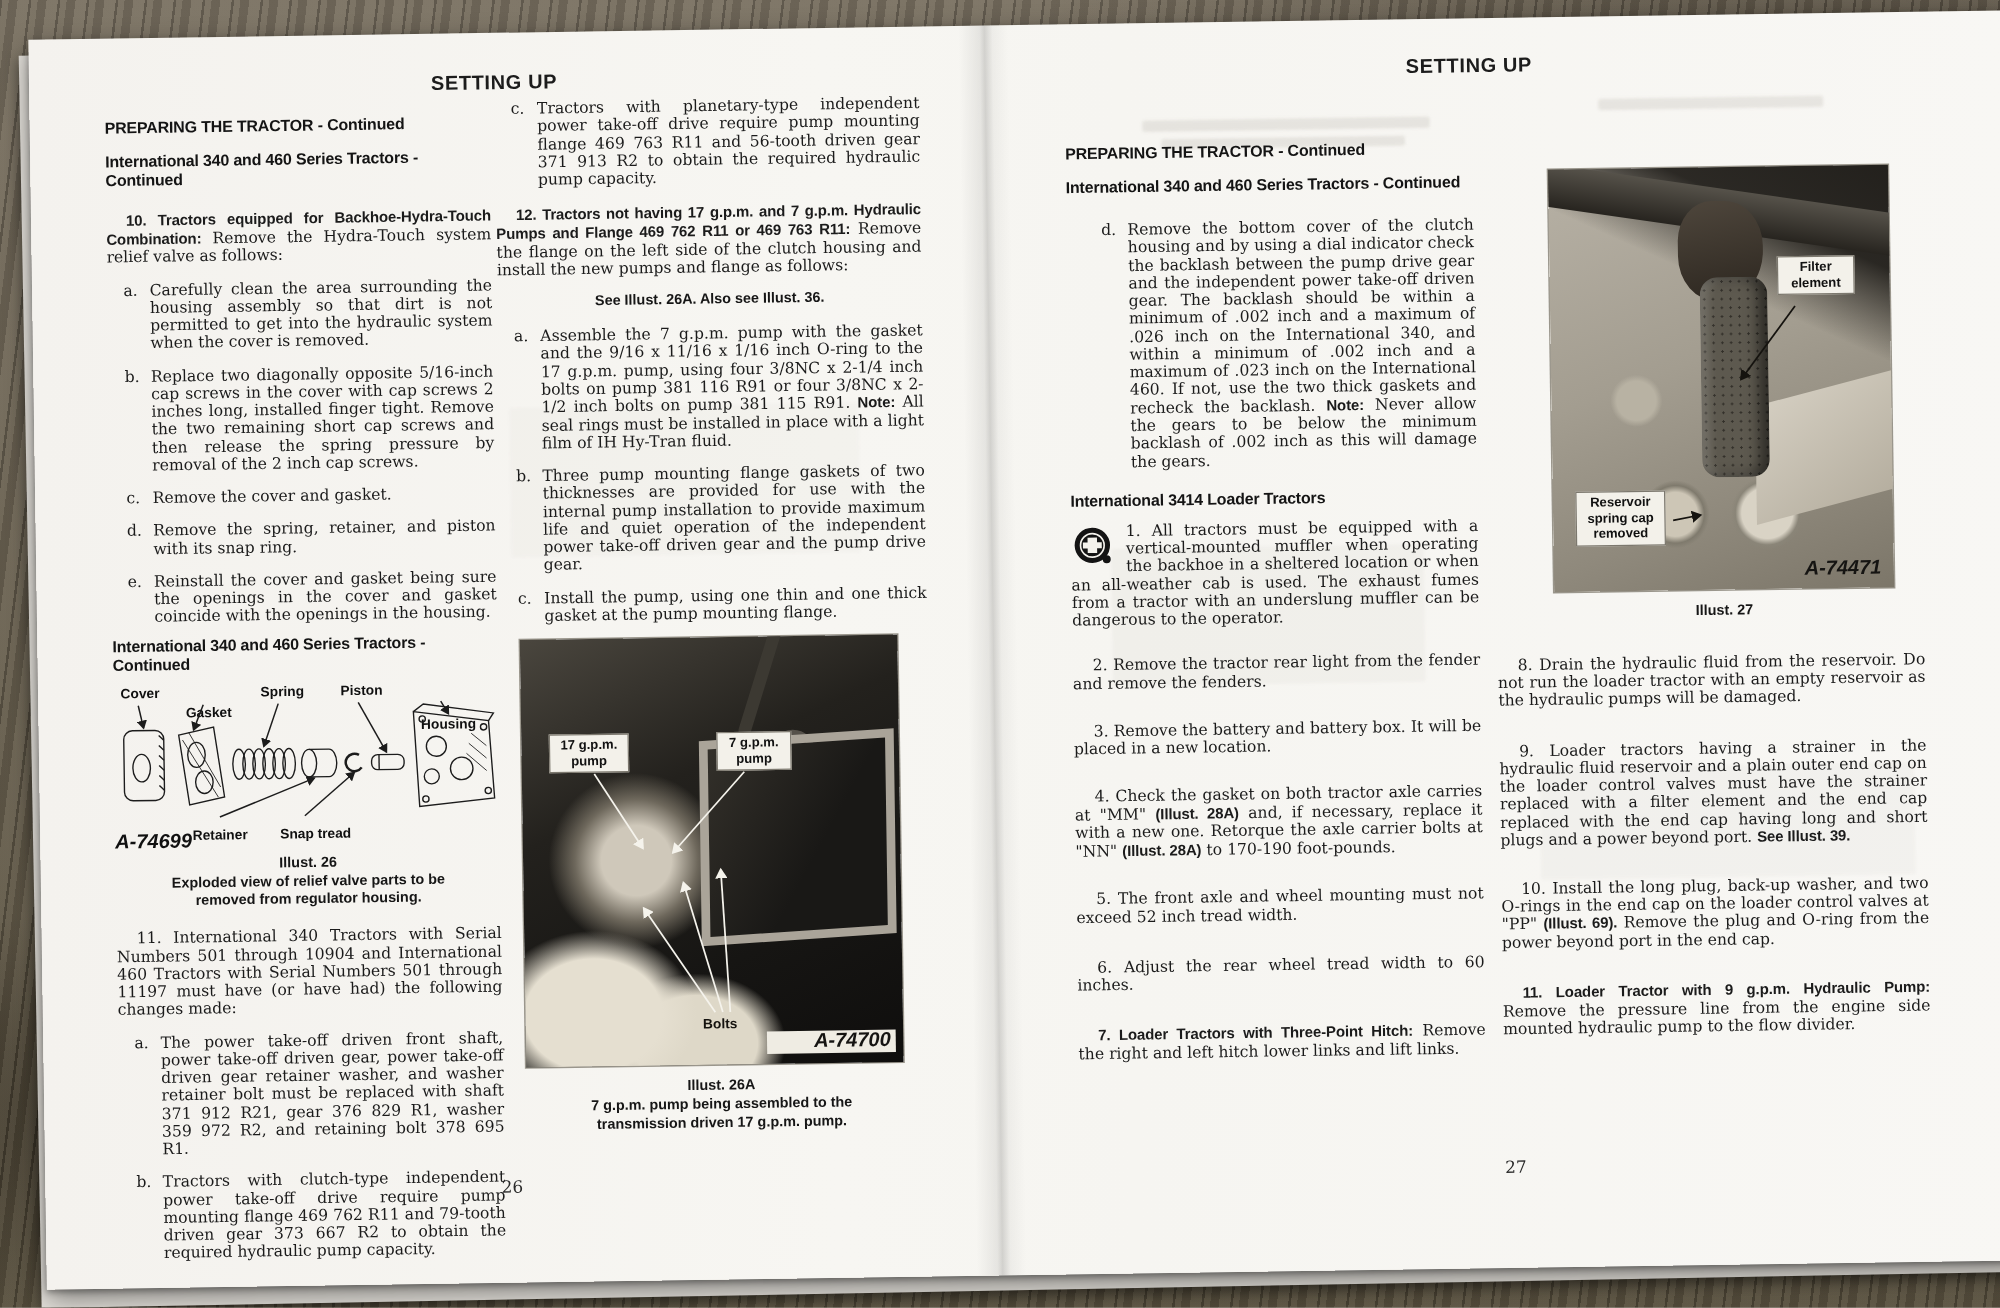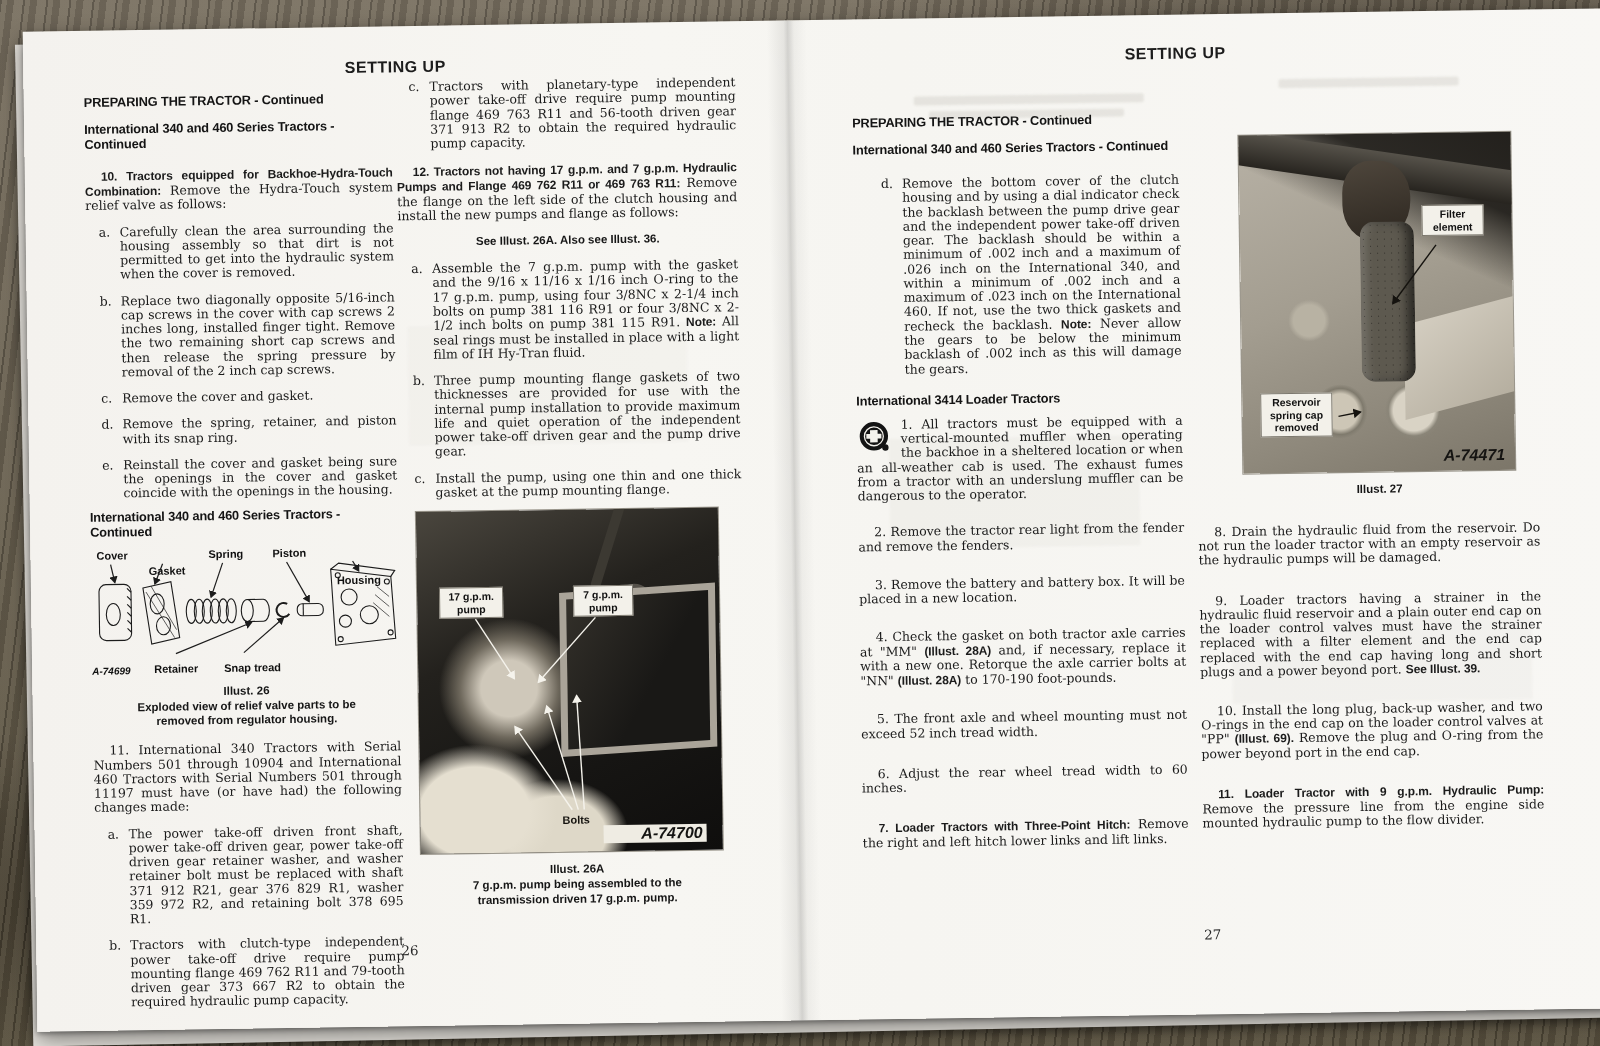--- a/index.html
+++ b/index.html
@@ -177,21 +177,21 @@
         <g stroke="#1c1c1c" stroke-width="1.2">
           <line x1="20" y1="2" x2="24" y2="20" marker-end="url(#ah)"></line>
           <line x1="72" y1="2" x2="64" y2="22" marker-end="url(#ah)"></line>
           <line x1="132" y1="2" x2="120" y2="36" marker-end="url(#ah)"></line>
           <line x1="196" y1="2" x2="218" y2="42" marker-end="url(#ah)"></line>
           <line x1="262" y1="2" x2="268" y2="12" marker-end="url(#ah)"></line>
           <line x1="84" y1="92" x2="160" y2="62" marker-end="url(#ah)"></line>
           <line x1="152" y1="92" x2="192" y2="58" marker-end="url(#ah)"></line>
         </g>
       </svg>
-      <span class="dlabel" style="left:0;top:116px;font-style:italic;font-size:10px;">A-74699</span>
+      <span class="dlabel" style="left:0;top:116px;font-style:italic;font-size:16px;">A-74699</span>
       <span class="dlabel" style="left:62px;top:114px;">Retainer</span>
       <span class="dlabel" style="left:132px;top:114px;">Snap tread</span>
     </div>
     <div class="cap center" style="margin-top:4px;">Illust. 26</div>
     <div class="cap center">Exploded view of relief valve parts to be</div>
     <div class="cap center">removed from regulator housing.</div>
 
     <p class="body-t para mt14" style="margin:14px 0 0 0;">11. International 340 Tractors with Serial Numbers 501 through 10904 and International 460 Tractors with Serial Numbers 501 through 11197 must have (or have had) the following changes made:</p>
 
     <div class="li body-t mt12">
@@ -241,21 +241,21 @@
           <line x1="58" y1="108" x2="96" y2="168" marker-end="url(#wh)"></line>
           <line x1="178" y1="108" x2="120" y2="172" marker-end="url(#wh)"></line>
           <line x1="152" y1="300" x2="96" y2="216" marker-end="url(#wh)"></line>
           <line x1="158" y1="300" x2="128" y2="196" marker-end="url(#wh)"></line>
           <line x1="164" y1="300" x2="158" y2="186" marker-end="url(#wh)"></line>
         </g>
       </svg>
       <div class="labelbox" style="left:22px;top:76px;width:54px;">17 g.p.m. pump</div>
       <div class="labelbox" style="left:156px;top:76px;width:50px;">7 g.p.m. pump</div>
       <div class="wlabel" style="left:142px;top:304px;color:#15130f;">Bolts</div>
-      <div class="reftag" style="right:16px;bottom:8px;padding-left:38px;">A-74700</div>
+      <div class="reftag" style="right:6px;bottom:8px;padding-left:38px;">A-74700</div>
     </div>
 
     <div class="cap center" style="margin-top:10px;">Illust. 26A</div>
     <div class="cap center">7 g.p.m. pump being assembled to the</div>
     <div class="cap center">transmission driven 17 g.p.m. pump.</div>
   </div>
 
   <div class="pagenum" style="left:352px;top:916px;margin-left:13px;">26</div>
 
   <div class="hdr" style="left:1052px;top:30px;">SETTING UP</div>

